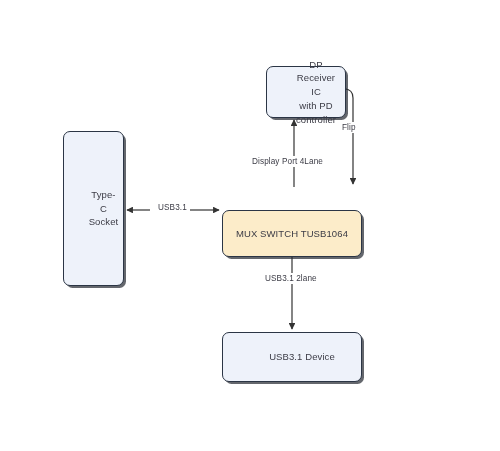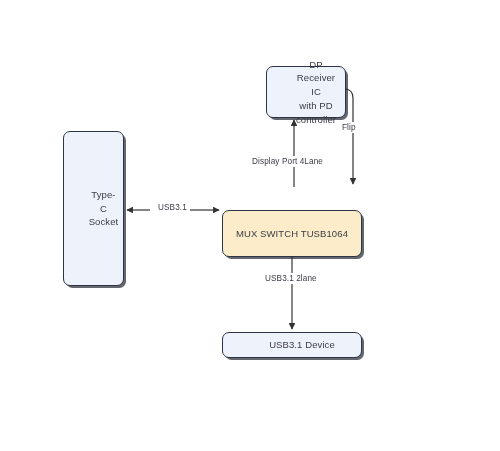--- a/index.html
+++ b/index.html
@@ -50,21 +50,21 @@
   #node-dp-receiver {
     left: 266px;  top: 66px;  width: 80px;  height: 52px;
   }
   #node-typec-socket {
     left: 63px;  top: 131px;  width: 61px;  height: 155px; justify-content: center;
   }
   #node-mux-switch {
     left: 222px;  top: 188px;  width: 140px; height: 47px; margin-top: 22px;
   }
   #node-usb-device {
-    left: 222px;  top: 332px;  width: 140px; height: 26px;
+    left: 222px;  top: 332px;  width: 140px; height: 50px;
   }
 
   
   #edges {
     position: absolute;
     left: 0; top: 0;
     width: 500px;
     height: 451px;
     pointer-events: none;
   }

